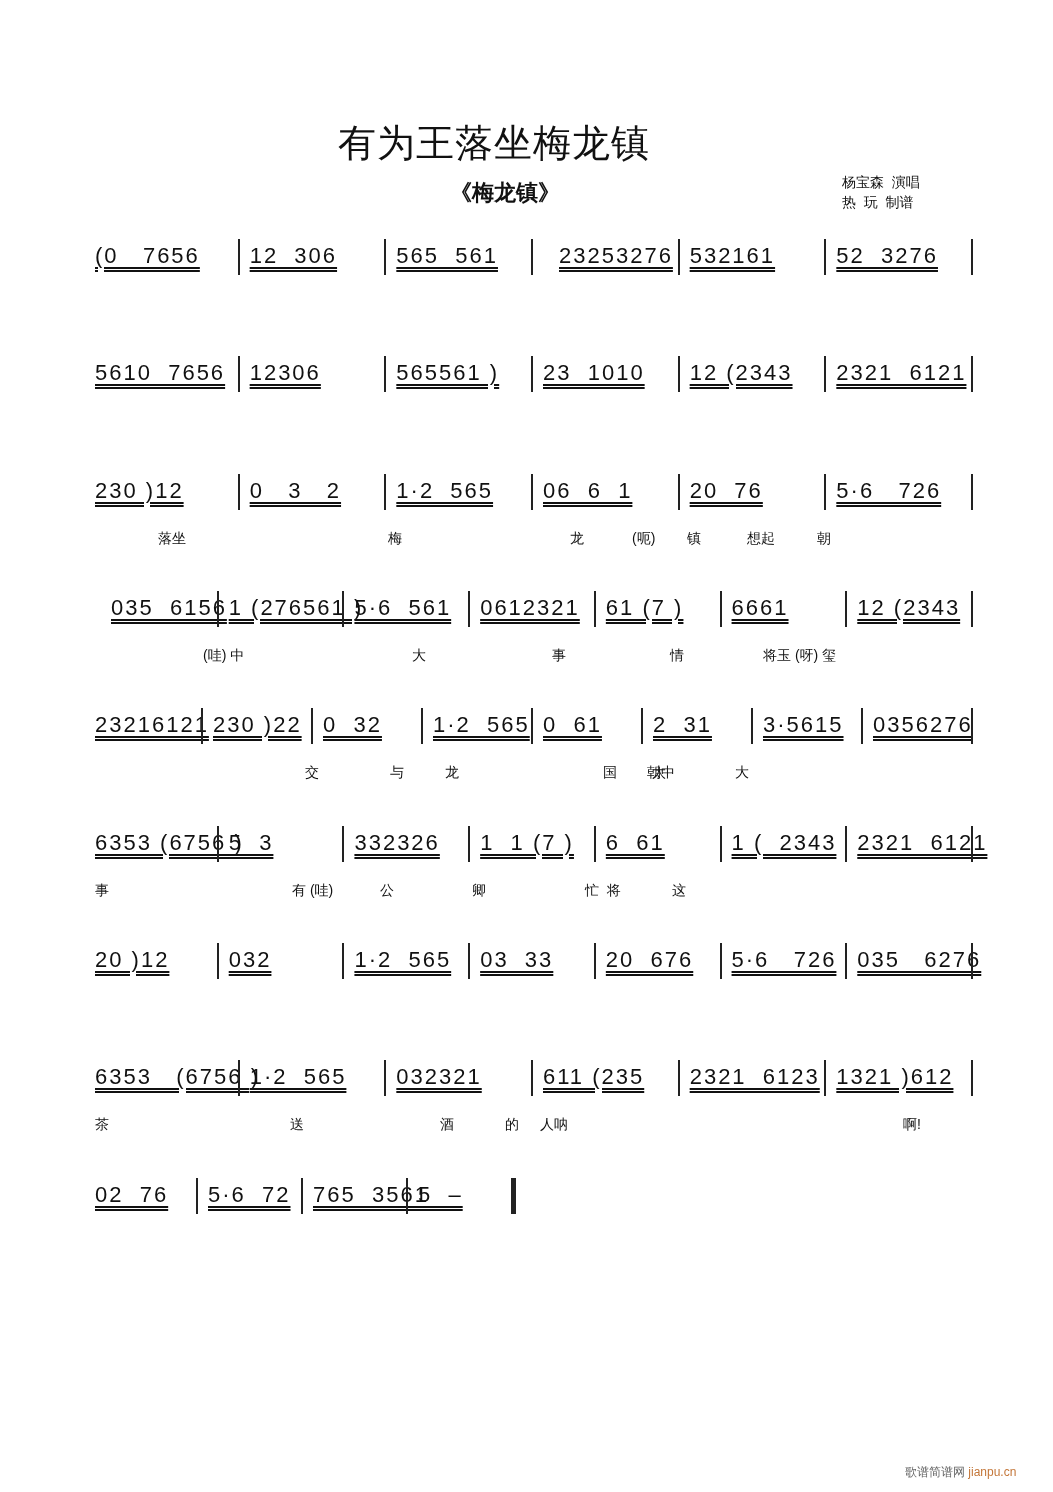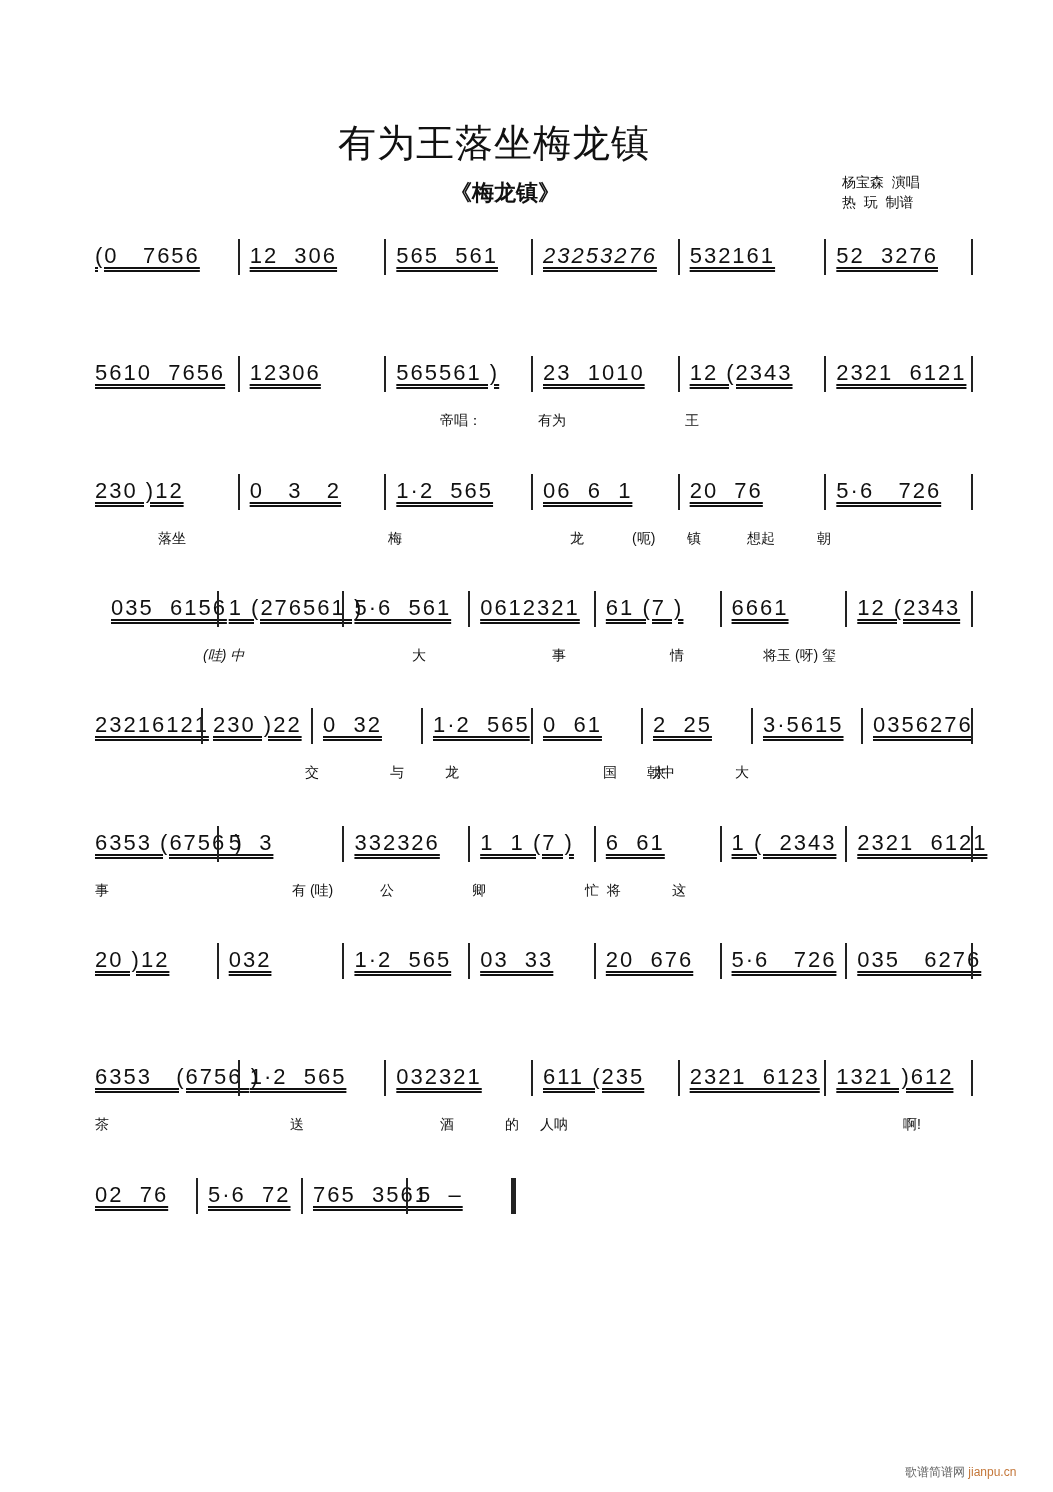--- a/index.html
+++ b/index.html
@@ -35,21 +35,21 @@
 
 <div id="score">
     <div class="row" style="top: 243px;">
       <div class="notes">
         <span class="m" style="left: 0px;"><span class="u">(0   7656</span></span>
         <div class="bar" style="left: 142.667px;"></div>
         <span class="m" style="left: 154.667px;"><span class="u">12  306</span></span>
         <div class="bar" style="left: 289.333px;"></div>
         <span class="m" style="left: 301.333px;"><span class="u">565  561</span></span>
         <div class="bar" style="left: 436px;"></div>
-        <span class="m" style="left: 448px; font-style: italic;"><span class="u">23253276</span></span>
+        <span class="m" style="left: 464px;"><span class="u">23253276</span></span>
         <div class="bar" style="left: 582.667px;"></div>
         <span class="m" style="left: 594.667px;"><span class="u">532161</span></span>
         <div class="bar" style="left: 729.333px;"></div>
         <span class="m" style="left: 741.333px;"><span class="u">52  3276</span></span>
         <div class="bar" style="left: 876px;"></div>
       </div>
       <div class="lyrics"></div>
     </div>
     <div class="row" style="top: 360px;">
       <div class="notes">
@@ -58,25 +58,20 @@
         <span class="m" style="left: 154.667px;"><span class="u">12306</span></span>
         <div class="bar" style="left: 289.333px;"></div>
         <span class="m" style="left: 301.333px;"><span class="u">565561 )</span></span>
         <div class="bar" style="left: 436px;"></div>
         <span class="m" style="left: 448px;"><span class="u">23  1010</span></span>
         <div class="bar" style="left: 582.667px;"></div>
         <span class="m" style="left: 594.667px;"><span class="u">12 (2343</span></span>
         <div class="bar" style="left: 729.333px;"></div>
         <span class="m" style="left: 741.333px;"><span class="u">2321  6121</span></span>
         <div class="bar" style="left: 876px;"></div>
-      </div>
-      <div class="lyrics">
-        <span class="lyric" style="left: 345px;">帝唱：</span>
-        <span class="lyric" style="left: 443px;">有为</span>
-        <span class="lyric" style="left: 590px;">王</span>
       </div>
     </div>
     <div class="row" style="top: 478px;">
       <div class="notes">
         <span class="m" style="left: 0px;"><span class="u">230 )12</span></span>
         <div class="bar" style="left: 142.667px;"></div>
         <span class="m" style="left: 154.667px;"><span class="u">0   3   2</span></span>
         <div class="bar" style="left: 289.333px;"></div>
         <span class="m" style="left: 301.333px;"><span class="u">1·2  565</span></span>
         <div class="bar" style="left: 436px;"></div>
@@ -108,40 +103,40 @@
         <span class="m" style="left: 385.143px;"><span class="u">0612321</span></span>
         <div class="bar" style="left: 498.857px;"></div>
         <span class="m" style="left: 510.857px;"><span class="u">61 (7 )</span></span>
         <div class="bar" style="left: 624.571px;"></div>
         <span class="m" style="left: 636.571px;"><span class="u">6661</span></span>
         <div class="bar" style="left: 750.286px;"></div>
         <span class="m" style="left: 762.286px;"><span class="u">12 (2343</span></span>
         <div class="bar" style="left: 876px;"></div>
       </div>
       <div class="lyrics">
-        <span class="lyric" style="left: 108px; font-style: italic;">(哇) 中</span>
+        <span class="lyric" style="left: 108px;">(哇) 中</span>
         <span class="lyric" style="left: 317px;">大</span>
         <span class="lyric" style="left: 457px;">事</span>
         <span class="lyric" style="left: 575px;">情</span>
         <span class="lyric" style="left: 668px;">将玉 (呀) 玺</span>
       </div>
     </div>
     <div class="row" style="top: 712px;">
       <div class="notes">
         <span class="m" style="left: 0px;"><span class="u">23216121</span></span>
         <div class="bar" style="left: 106px;"></div>
         <span class="m" style="left: 118px;"><span class="u">230 )22</span></span>
         <div class="bar" style="left: 216px;"></div>
         <span class="m" style="left: 228px;"><span class="u">0  32</span></span>
         <div class="bar" style="left: 326px;"></div>
         <span class="m" style="left: 338px;"><span class="u">1·2  565</span></span>
         <div class="bar" style="left: 436px;"></div>
         <span class="m" style="left: 448px;"><span class="u">0  61</span></span>
         <div class="bar" style="left: 546px;"></div>
-        <span class="m" style="left: 558px;"><span class="u">2  25</span></span>
+        <span class="m" style="left: 558px;"><span class="u">2  31</span></span>
         <div class="bar" style="left: 656px;"></div>
         <span class="m" style="left: 668px;"><span class="u">3·5615</span></span>
         <div class="bar" style="left: 766px;"></div>
         <span class="m" style="left: 778px;"><span class="u">0356276</span></span>
         <div class="bar" style="left: 876px;"></div>
       </div>
       <div class="lyrics">
         <span class="lyric" style="left: 210px;">交</span>
         <span class="lyric" style="left: 295px;">与</span>
         <span class="lyric" style="left: 350px;">龙</span>

